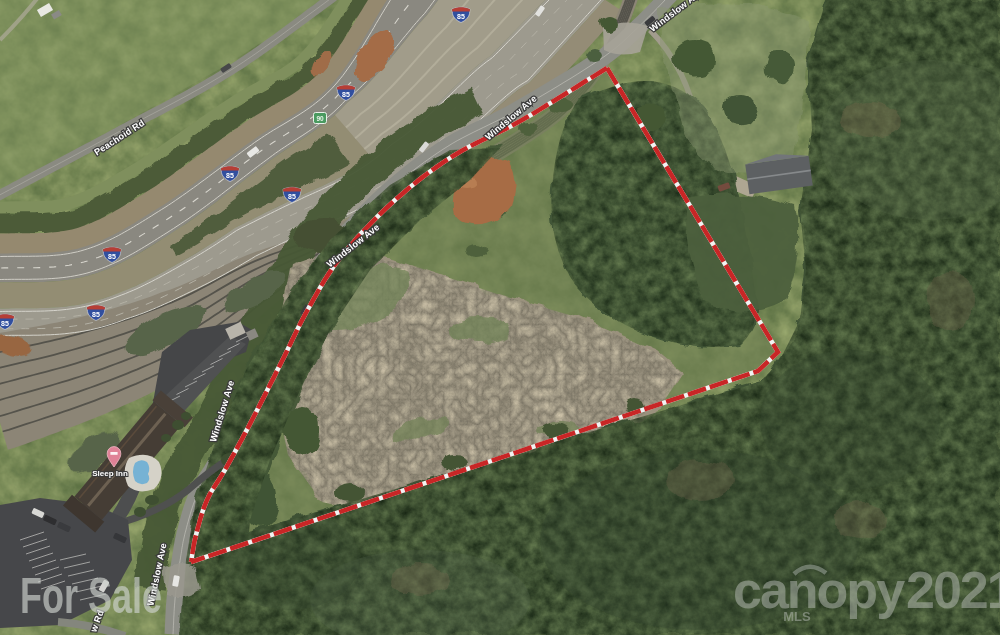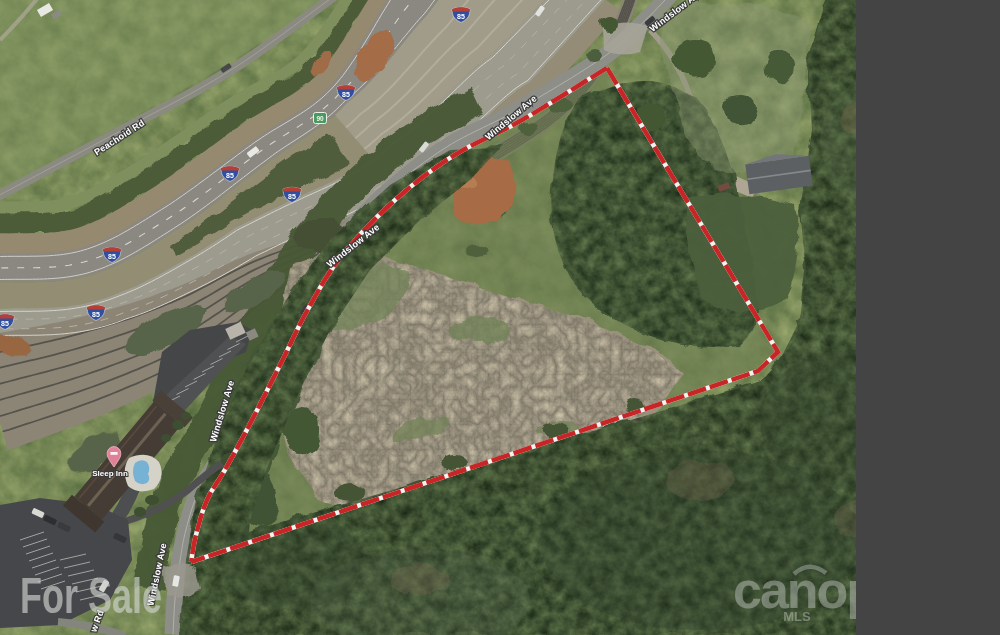--- a/index.html
+++ b/index.html
@@ -1,15 +1,15 @@
 <!DOCTYPE html>
 <html><head><meta charset="utf-8">
 <style>
 html,body{margin:0;padding:0;background:#444;}
-#wrap{width:856px;height:635px;overflow:hidden;position:relative;font-family:"Liberation Sans",sans-serif;}
+#wrap{width:1000px;height:635px;overflow:hidden;position:relative;font-family:"Liberation Sans",sans-serif;}
 </style></head><body>
 <div id="wrap">
 <svg width="1000" height="635" viewBox="0 0 1000 635">
 <defs>
 <filter id="rough" x="-15%" y="-15%" width="130%" height="130%" color-interpolation-filters="sRGB">
  <feTurbulence type="fractalNoise" baseFrequency="0.035" numOctaves="3" seed="11" result="n"></feTurbulence>
  <feDisplacementMap in="SourceGraphic" in2="n" scale="16" xChannelSelector="R" yChannelSelector="G"></feDisplacementMap>
 </filter>
 <filter id="rough2" x="-15%" y="-15%" width="130%" height="130%" color-interpolation-filters="sRGB">
  <feTurbulence type="fractalNoise" baseFrequency="0.06" numOctaves="2" seed="4" result="n"></feTurbulence>

